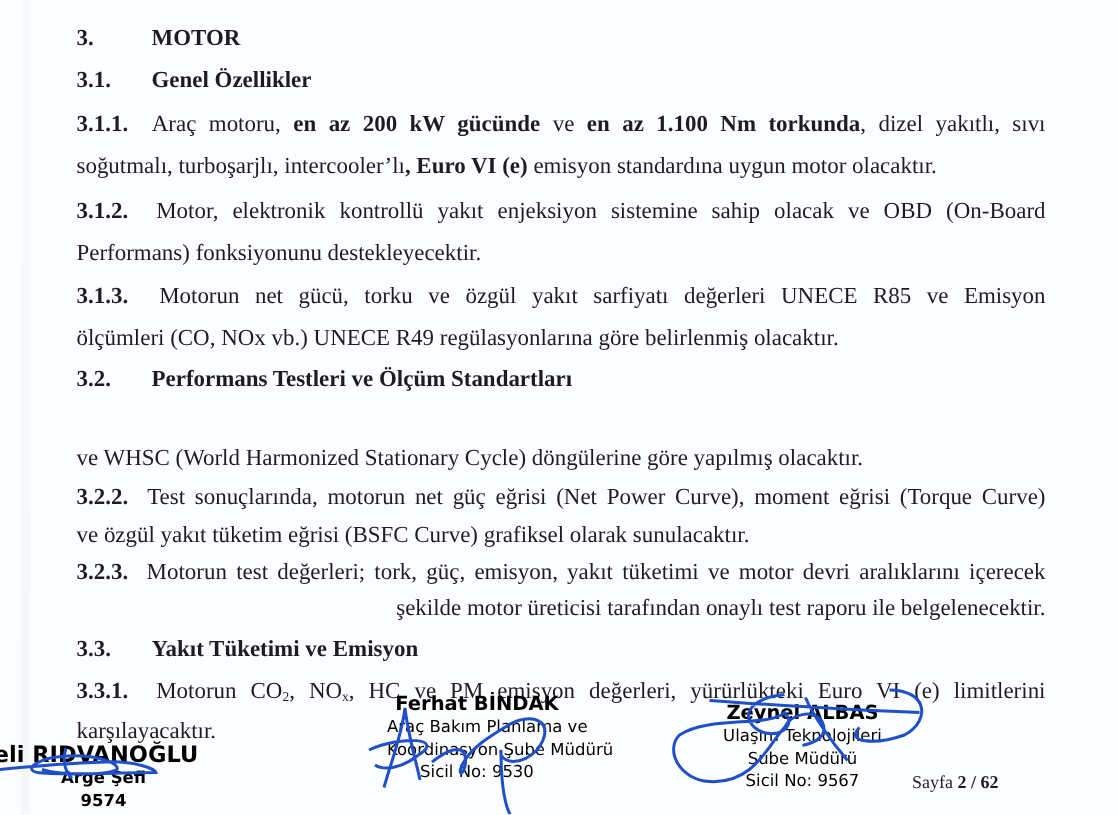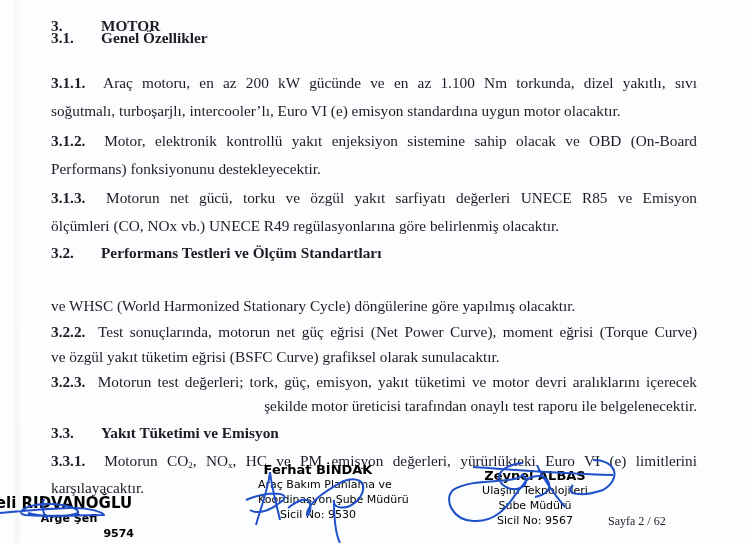--- a/index.html
+++ b/index.html
@@ -11,21 +11,21 @@
   }
   .page { position: absolute; left: 0; top: 0; width: 745px; height: 534px; }
   .line {
     position: absolute; left: 51px; width: 646px;
     font-size: 15.3px; line-height: 20px; white-space: nowrap;
   }
   .just { text-align: justify; text-align-last: justify; }
   .num { font-weight: bold; }
   .head { font-weight: bold; }
   .h-num { display: inline-block; width: 50px; font-weight: bold; }
-  .b { font-weight: normal; }
+  .b { font-weight: bold; }
   sub { font-size: 9px; vertical-align: -2px; line-height: 0; }
   .stamp {
     position: absolute; font-family: "DejaVu Sans", sans-serif;
     color: #000000; text-align: center; white-space: nowrap; line-height: 15px;
   }
   .stamp .name { font-weight: bold; font-size: 13px; }
   .stamp .sub { font-size: 11px; }
   .sig { position: absolute; }
   .footer {
     position: absolute; left: 608px; top: 514px;
@@ -40,21 +40,21 @@
 </head>
 <body>
 
 <div class="page">
   <div class="edge-mark"></div>
 
   <div class="line head" style="top:16px;">
     <span class="h-num">3.</span><span>MOTOR</span>
   </div>
 
-  <div class="line head" style="top:28px;">
+  <div class="line head" style="top:44px;">
     <span class="h-num">3.1.</span><span>Genel Özellikler</span>
   </div>
 
   <div class="line just" style="top:73px;">
     <span class="num">3.1.1.</span>&nbsp;
     <span>Araç motoru, </span><span class="b">en az 200 kW gücünde</span><span> ve </span><span class="b">en az 1.100 Nm torkunda</span><span>, dizel yakıtlı, sıvı</span>
   </div>
   <div class="line" style="top:101px;">
     <span>soğutmalı, turboşarjlı, intercooler’lı</span><span class="b">, Euro VI (e)</span><span> emisyon standardına uygun motor olacaktır.</span>
   </div>
@@ -107,21 +107,21 @@
     <span class="num">3.3.1.</span>&nbsp;
     <span>Motorun CO</span><sub>2</sub><span>, NO</span><sub>x</sub><span>, HC ve PM emisyon değerleri, yürürlükteki Euro VI (e) limitlerini</span>
   </div>
   <div class="line" style="top:478px;">
     <span>karşılayacaktır.</span>
   </div>
 
   <div class="stamp" style="left:-6px; top:496px; width:140px;">
     <div class="name" style="font-size:15px;">eli RIDVANOĞLU</div>
     <div class="sub" style="font-weight:bold; margin-left:10px;">Arge Şefi</div>
-    <div class="sub" style="font-weight:bold; margin-left:10px;text-align:right;">9574</div>
+    <div class="sub" style="font-weight:bold; margin-left:10px;">9574</div>
   </div>
 
   <div class="stamp" style="left:258px; top:462px; width:120px;">
     <div class="name">Ferhat BİNDAK</div>
     <div class="sub">Araç Bakım Planlama ve</div>
     <div class="sub">Koordinasyon Şube Müdürü</div>
     <div class="sub">Sicil No: 9530</div>
   </div>
 
   <div class="stamp" style="left:470px; top:468px; width:130px;">

